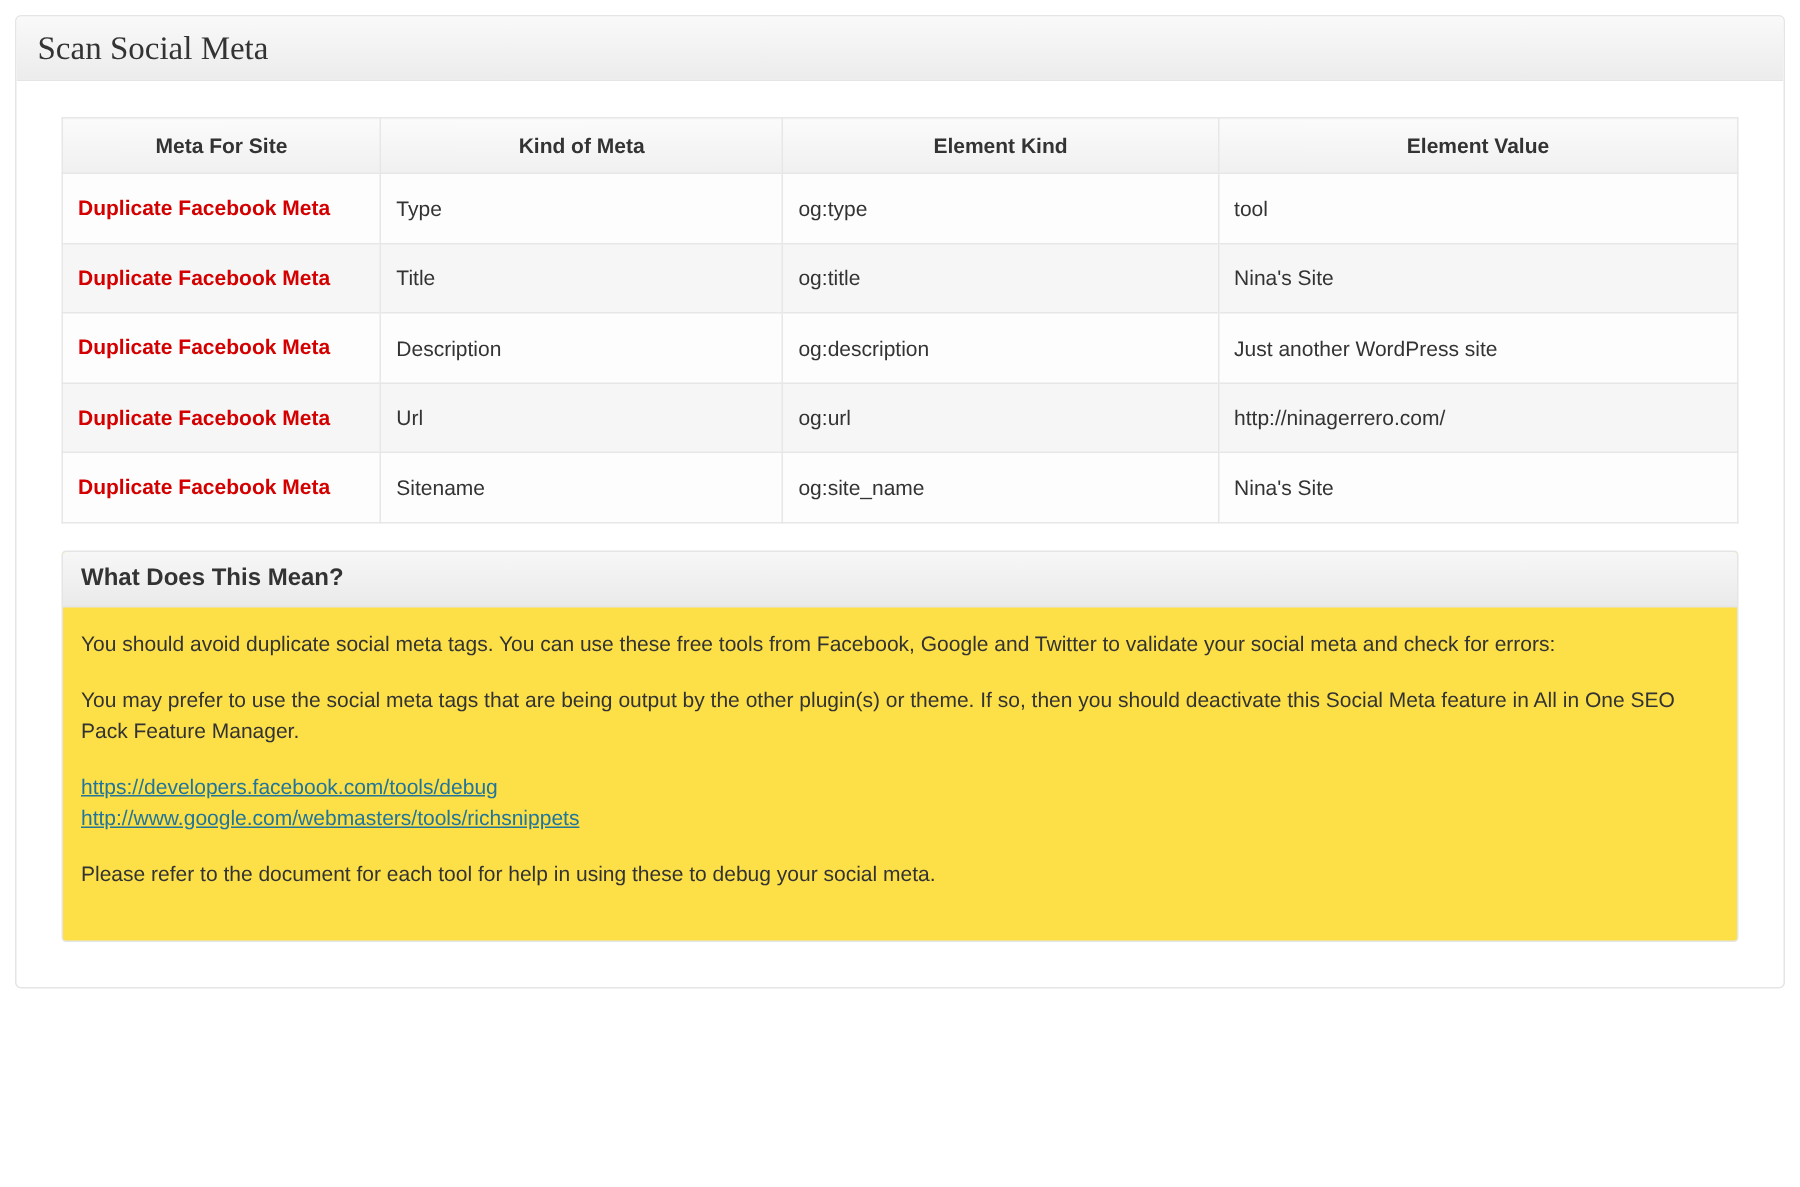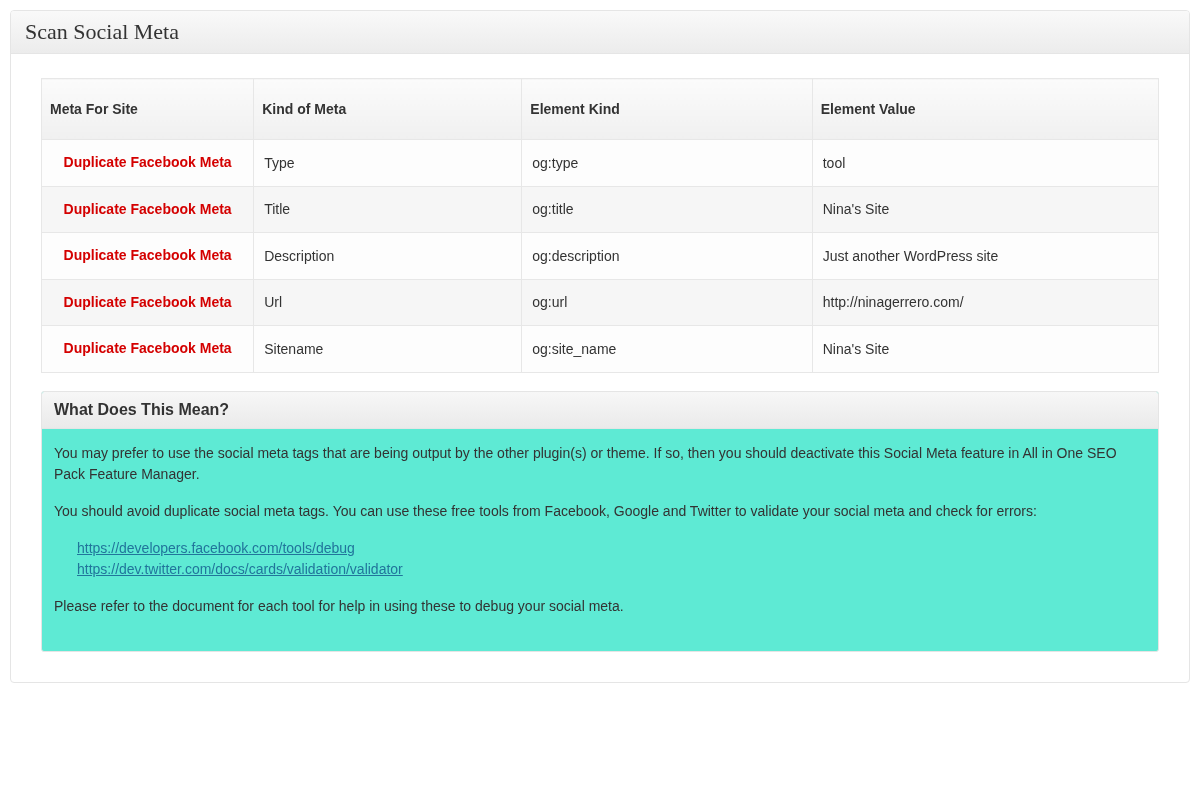--- a/index.html
+++ b/index.html
@@ -37,51 +37,51 @@
     table.data-table {
       width: 100%;
       border-collapse: collapse;
       border: 1px solid #e7e7e7;
       background: #fff;
       margin-bottom: 18px;
     }
     table.data-table th {
       background: linear-gradient(to bottom, #fbfbfb, #f0f0f0);
       border: 1px solid #e7e7e7;
-      padding: 22px 8px;
+      padding: 10px 8px;
       font-weight: bold;
-      text-align: left;
+      text-align: center;
       font-size: 14px;
     }
     table.data-table td {
       border: 1px solid #e7e7e7;
       padding: 14px 10px;
       vertical-align: middle;
       font-size: 14px;
     }
     table.data-table tbody tr:nth-child(even) {
       background: #f6f6f6;
     }
     table.data-table tbody tr:nth-child(odd) {
       background: #fdfdfd;
     }
     .meta-site {
       color: #d40000;
       font-weight: bold;
-      text-align: center;
+      text-align: left;
       width: 19%;
       line-height: 1.25;
     }
     .kind-col { width: 24%; }
     .elname-col { width: 26%; }
     .elval-col { width: 31%; }
     .info-box {
       border: 1px solid #e5e5e5;
       border-radius: 3px;
-      background: #5eead4;
+      background: #fde047;
       overflow: hidden;
     }
     .info-header {
       background: linear-gradient(to bottom, #f7f7f7, #eaeaea);
       border-bottom: 1px solid #e5e5e5;
       padding: 9px 12px;
     }
     .info-header h3 {
       font-size: 16px;
       font-weight: bold;
@@ -91,21 +91,20 @@
       padding: 14px 12px 18px 12px;
       font-size: 14px;
       line-height: 1.5;
       color: #333;
     }
     .info-body p {
       margin-bottom: 16px;
     }
     .info-body a {
       color: #21759b;
-      margin-left: 23px;
     }
     .link-list {
       margin-bottom: 16px;
     }
     .link-list div {
       line-height: 1.5;
     }
   </style>
 </head>
 <body>
@@ -157,24 +156,24 @@
             <td class="elval-col">Nina's Site</td>
           </tr>
         </tbody>
     </table>
 
     <div class="info-box">
       <div class="info-header">
         <h3>What Does This Mean?</h3>
       </div>
       <div class="info-body">
+        <p>You should avoid duplicate social meta tags.  You can use these free tools from Facebook, Google and Twitter to validate your social meta and check for errors:</p>
         <p>You may prefer to use the social meta tags that are being output by the other plugin(s) or theme.  If so, then you should deactivate this Social Meta feature in All in One SEO Pack Feature Manager.</p>
-        <p>You should avoid duplicate social meta tags.  You can use these free tools from Facebook, Google and Twitter to validate your social meta and check for errors:</p>
         <div class="link-list">
           <div><a href="#">https://developers.facebook.com/tools/debug</a></div>
-          <div><a href="#">https://dev.twitter.com/docs/cards/validation/validator</a></div>
+          <div><a href="#">http://www.google.com/webmasters/tools/richsnippets</a></div>
         </div>
         <p>Please refer to the document for each tool for help in using these to debug your social meta.</p>
       </div>
     </div>
 
   </div>
 </div>
 
 </body></html>

